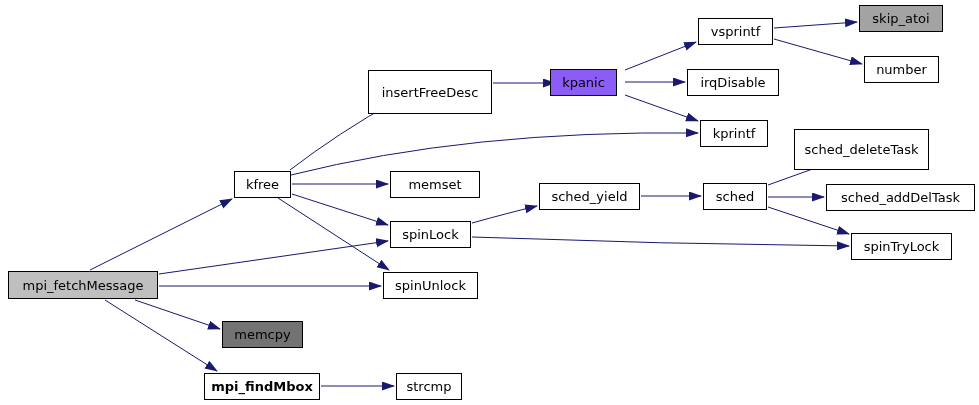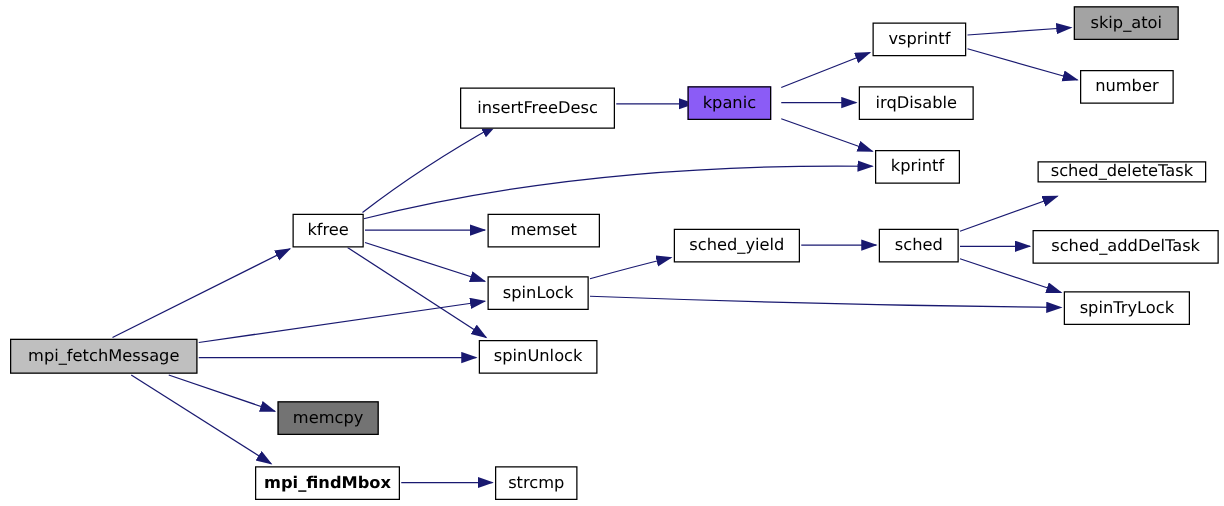--- a/index.html
+++ b/index.html
@@ -68,31 +68,31 @@
       <path d="M472,223 Q508,213 537,206" fill="none" stroke="#191970" stroke-width="1" marker-end="url(#arrowhead)"></path>
       <path d="M472,237 Q660,244 849,246" fill="none" stroke="#191970" stroke-width="1" marker-end="url(#arrowhead)"></path>
       <path d="M641,196 L701,196" fill="none" stroke="#191970" stroke-width="1" marker-end="url(#arrowhead)"></path>
       <path d="M768,185 L846,157" fill="none" stroke="#191970" stroke-width="1" marker-end="url(#arrowhead)"></path>
       <path d="M768,197 L824,197" fill="none" stroke="#191970" stroke-width="1" marker-end="url(#arrowhead)"></path>
       <path d="M768,207 L849,234" fill="none" stroke="#191970" stroke-width="1" marker-end="url(#arrowhead)"></path>
       <path d="M321,386 L394,386" fill="none" stroke="#191970" stroke-width="1" marker-end="url(#arrowhead)"></path>
     </svg>
     <div class="node selected" style="left: 8px; top: 271px; width: 150px; height: 28px; border-color: rgb(0, 0, 0); background: rgb(191, 191, 191);">mpi_fetchMessage</div>
     <div class="node" style="left: 234px; top: 171px; width: 57px; height: 27px; border-color: rgb(0, 0, 0); background: rgb(255, 255, 255);">kfree</div>
-    <div class="node" style="left: 368px; top: 70px; width: 124px; height: 33px; border-color: rgb(0, 0, 0); background: rgb(255, 255, 255);">insertFreeDesc</div>
+    <div class="node" style="left: 368px; top: 70px; width: 124px; height: 44px; border-color: rgb(0, 0, 0); background: rgb(255, 255, 255);">insertFreeDesc</div>
     <div class="node" style="left: 550px; top: 69px; width: 67px; height: 27px; border-color: rgb(0, 0, 0); background: #8b5cf6;">kpanic</div>
     <div class="node" style="left: 698px; top: 18px; width: 75px; height: 27px; border-color: rgb(0, 0, 0); background: rgb(255, 255, 255);">vsprintf</div>
     <div class="node" style="left: 859px; top: 5px; width: 84px; height: 27px; border-color: rgb(0, 0, 0); background: #a3a3a3;">skip_atoi</div>
     <div class="node" style="left: 864px; top: 56px; width: 75px; height: 27px; border-color: rgb(0, 0, 0); background: rgb(255, 255, 255);">number</div>
     <div class="node" style="left: 687px; top: 69px; width: 92px; height: 27px; border-color: rgb(0, 0, 0); background: rgb(255, 255, 255);">irqDisable</div>
     <div class="node" style="left: 700px; top: 120px; width: 68px; height: 27px; border-color: rgb(0, 0, 0); background: rgb(255, 255, 255);">kprintf</div>
     <div class="node" style="left: 390px; top: 171px; width: 90px; height: 27px; border-color: rgb(0, 0, 0); background: rgb(255, 255, 255);">memset</div>
     <div class="node" style="left: 539px; top: 183px; width: 101px; height: 27px; border-color: rgb(0, 0, 0); background: rgb(255, 255, 255);">sched_yield</div>
     <div class="node" style="left: 703px; top: 183px; width: 64px; height: 27px; border-color: rgb(0, 0, 0); background: rgb(255, 255, 255);">sched</div>
-    <div class="node" style="left: 830px; top: 129px; width: 135px; height: 17px; border-color: rgb(0, 0, 0); background: rgb(255, 255, 255);">sched_deleteTask</div>
+    <div class="node" style="left: 794px; top: 129px; width: 135px; height: 41px; border-color: rgb(0, 0, 0); background: rgb(255, 255, 255);">sched_deleteTask</div>
     <div class="node" style="left: 826px; top: 184px; width: 149px; height: 27px; border-color: rgb(0, 0, 0); background: rgb(255, 255, 255);">sched_addDelTask</div>
     <div class="node" style="left: 390px; top: 221px; width: 81px; height: 27px; border-color: rgb(0, 0, 0); background: rgb(255, 255, 255);">spinLock</div>
     <div class="node" style="left: 851px; top: 233px; width: 101px; height: 27px; border-color: rgb(0, 0, 0); background: rgb(255, 255, 255);">spinTryLock</div>
     <div class="node" style="left: 383px; top: 272px; width: 95px; height: 27px; border-color: rgb(0, 0, 0); background: rgb(255, 255, 255);">spinUnlock</div>
     <div class="node" style="left: 222px; top: 321px; width: 81px; height: 27px; border-color: rgb(0, 0, 0); background: #737373;">memcpy</div>
     <div class="node" style="left: 204px; top: 373px; width: 116px; height: 27px; border-color: rgb(0, 0, 0); background: rgb(255, 255, 255); font-weight: bold;">mpi_findMbox</div>
     <div class="node" style="left: 396px; top: 373px; width: 66px; height: 27px; border-color: rgb(0, 0, 0); background: rgb(255, 255, 255);">strcmp</div>
   </div>
 
 </body></html>

